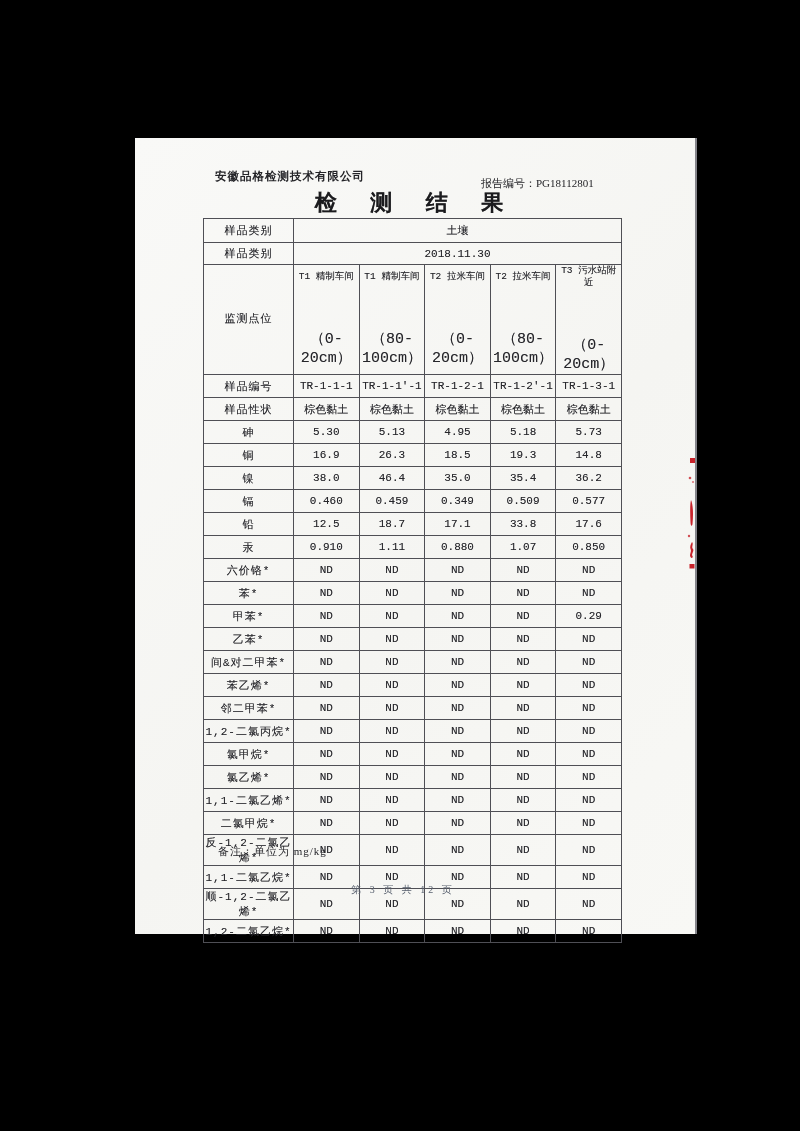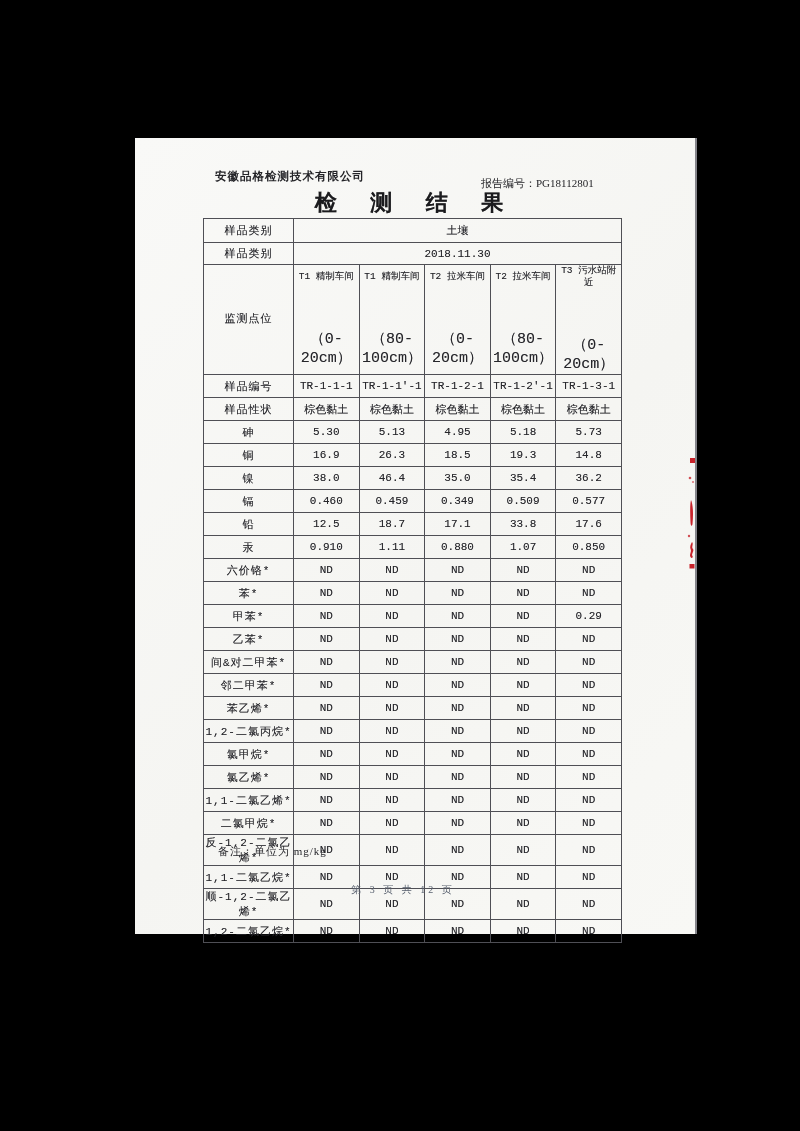--- a/index.html
+++ b/index.html
@@ -169,29 +169,29 @@
           </tr>
           <tr>
             <td class="lbl">间&amp;对二甲苯*</td>
             <td>ND</td>
             <td>ND</td>
             <td>ND</td>
             <td>ND</td>
             <td>ND</td>
           </tr>
           <tr>
+            <td class="lbl">苯乙烯*</td>
+            <td>ND</td>
+            <td>ND</td>
+            <td>ND</td>
+            <td>ND</td>
+            <td>ND</td>
+          </tr>
+          <tr>
             <td class="lbl">邻二甲苯*</td>
-            <td>ND</td>
-            <td>ND</td>
-            <td>ND</td>
-            <td>ND</td>
-            <td>ND</td>
-          </tr>
-          <tr>
-            <td class="lbl">苯乙烯*</td>
             <td>ND</td>
             <td>ND</td>
             <td>ND</td>
             <td>ND</td>
             <td>ND</td>
           </tr>
           <tr>
             <td class="lbl">1,2-二氯丙烷*</td>
             <td>ND</td>
             <td>ND</td>

